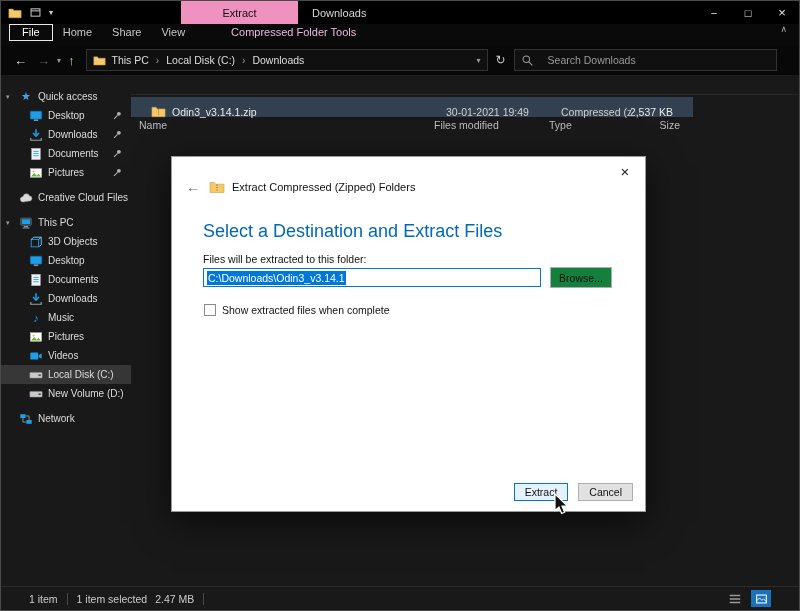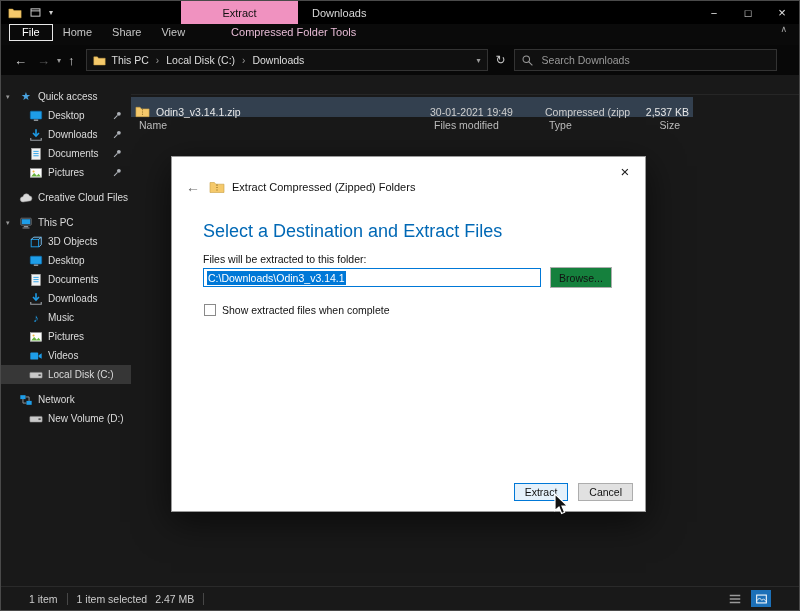--- a/index.html
+++ b/index.html
@@ -28,21 +28,21 @@
   .addressbar { height: 30px; background: #080808; display: flex; align-items: center; padding: 0 8px; }
   .nav-glyph { color: #d8d8d8; font-size: 13px; padding: 0 5px; }
   .nav-glyph.disabled { color: #5a5a5a; }
   .nav-glyph.small { font-size: 8px; color: #9a9a9a; padding: 0 2px; }
   .address-box { width: 402px; height: 22px; margin-left: 6px; background: #101010; border: 1px solid #333; display: flex; align-items: center; padding: 0 6px; }
   .address-box .crumb { color: #dedede; font-size: 10.5px; padding: 0 2px; }
   .address-box .sep { color: #9a9a9a; font-size: 10px; padding: 0 5px; }
   .address-box .spacer { flex: 1; }
   .address-box .dd { color: #9a9a9a; font-size: 8px; }
   .refresh { color: #c8c8c8; font-size: 12px; padding: 0 8px; }
-  .search-box { flex: 1; height: 22px; margin-right: 14px; background: #101010; border: 1px solid #333; display: flex; align-items: center; padding: 0 6px; gap: 8px; }
+  .search-box { flex: 1; height: 22px; margin-right: 14px; background: #101010; border: 1px solid #333; display: flex; align-items: center; padding: 0 6px; gap: 14px; }
   .search-box input { flex: 1; background: transparent; border: none; outline: none; color: #d0d0d0; font-size: 10.5px; font-family: "Liberation Sans", sans-serif; }
   .search-box input::placeholder { color: #9a9a9a; }
 
   
   .content { display: flex; height: 511px; background: #191919; }
 
   
   .sidebar { width: 130px; padding-top: 12px; font-size: 10px; color: #dcdcdc; flex: none; }
   .side-item { position: relative; height: 19px; display: flex; align-items: center; white-space: nowrap; overflow: hidden; }
   .side-item.lvl0 { padding-left: 18px; }
@@ -56,21 +56,21 @@
 
   
   .filearea { flex: 1; position: relative; }
   .col-header { display: flex; height: 18px; margin-top: 2px; border-bottom: 1px solid #262626; color: #bcbcbc; font-size: 10.5px; }
   .col { display: flex; align-items: center; border-right: 5px solid #a16207; padding: 0 8px; margin-top: 48px; }
   .c-name { width: 295px; }
   .c-date { width: 115px; }
   .c-type { width: 90px; }
   .c-size { width: 62px; justify-content: flex-end; }
   .file-row { display: flex; height: 20px; width: 562px; align-items: center; background: #33404f; font-size: 10.5px; color: #e8e8e8; margin-top: 2px; }
-  .file-row .cell { display: flex; align-items: center; padding: 0 4px; overflow: hidden; white-space: nowrap; margin-top: 9px; }
+  .file-row .cell { display: flex; align-items: center; padding: 0 20px; overflow: hidden; white-space: nowrap; margin-top: 9px; }
   .file-row .fi { width: 15px; height: 15px; margin-right: 6px; flex: none; }
   .file-row .c-date, .file-row .c-type { color: #cfcfcf; text-align: right; }
 
   
   .statusbar { height: 24px; background: #191919; border-top: 1px solid #2a2a2a; display: flex; align-items: center; padding: 0 28px; font-size: 10.5px; color: #cccccc; }
   .statusbar .div { width: 1px; height: 12px; background: #474747; margin: 0 9px; }
   .statusbar .right { margin-left: auto; display: flex; align-items: center; gap: 6px; }
   .view-btn { width: 20px; height: 17px; display: flex; align-items: center; justify-content: center; }
   .view-btn.active { background: #1c70b8; }
 
@@ -323,31 +323,31 @@
             <use href="#i-video"></use>
           </svg>
         <span>Videos</span>
       </div>
       <div class="side-item lvl1 sel">
         <svg class="si">
             <use href="#i-disk"></use>
           </svg>
         <span>Local Disk (C:)</span>
       </div>
+      <div class="side-item lvl1">
+        <svg class="si">
+            <use href="#i-disk"></use>
+          </svg>
+        <span>New Volume (D:)</span>
+      </div>
       <div class="side-item lvl0 gap">
         <svg class="si">
             <use href="#i-network"></use>
           </svg>
         <span>Network</span>
-      </div>
-      <div class="side-item lvl1">
-        <svg class="si">
-            <use href="#i-disk"></use>
-          </svg>
-        <span>New Volume (D:)</span>
       </div>
     </div>
 
     <div class="filearea">
       <div class="col-header">
         <div class="col c-name">Name</div>
         <div class="col c-date">Files modified</div>
         <div class="col c-type">Type</div>
         <div class="col c-size">Size</div>
       </div>

